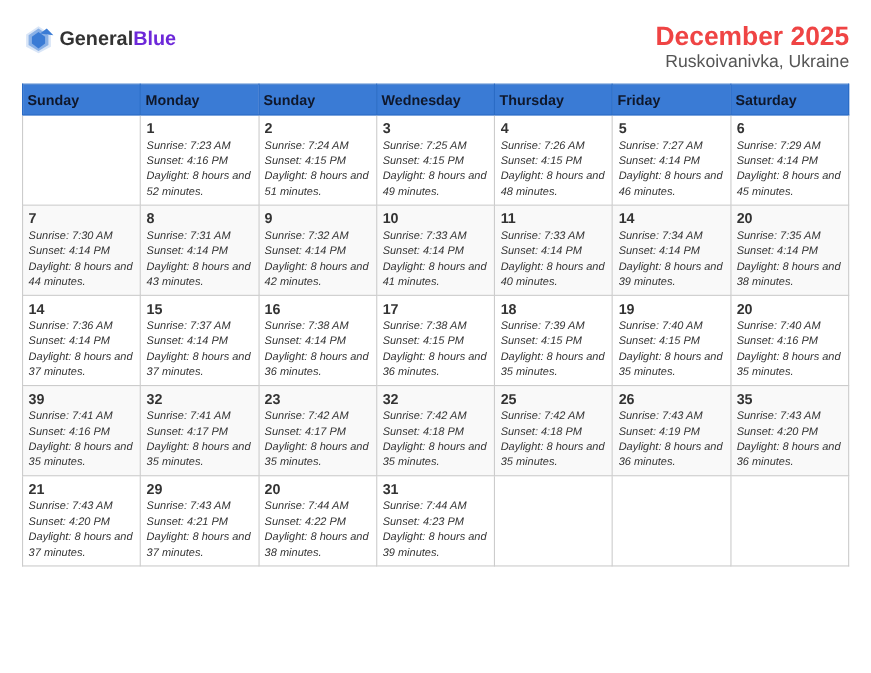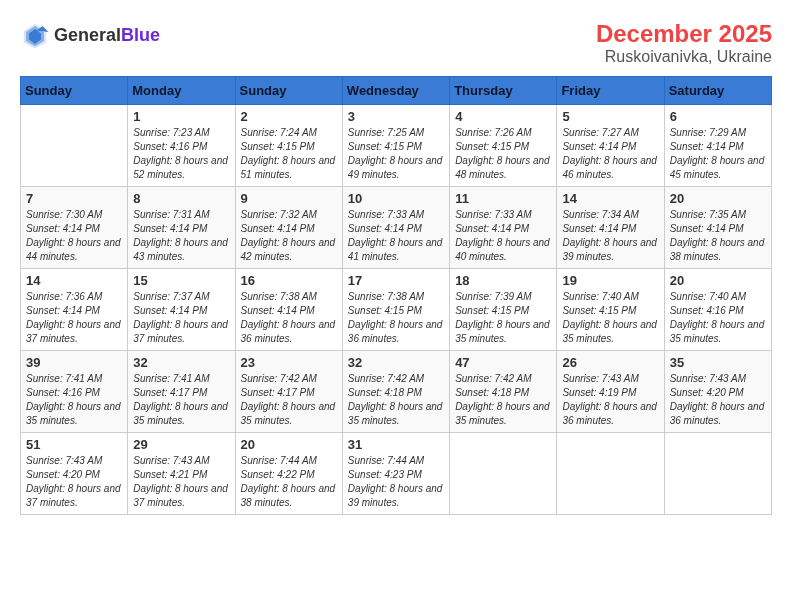--- a/index.html
+++ b/index.html
@@ -223,35 +223,35 @@
         </td>
         <td>
           <div class="day-number">23</div>
           <div class="cell-text">Sunrise: 7:42 AM<br>Sunset: 4:17 PM<br>Daylight: 8 hours and 35 minutes.</div>
         </td>
         <td>
           <div class="day-number">32</div>
           <div class="cell-text">Sunrise: 7:42 AM<br>Sunset: 4:18 PM<br>Daylight: 8 hours and 35 minutes.</div>
         </td>
         <td>
-          <div class="day-number">47</div>
+          <div class="day-number">25</div>
           <div class="cell-text">Sunrise: 7:42 AM<br>Sunset: 4:18 PM<br>Daylight: 8 hours and 35 minutes.</div>
         </td>
         <td>
           <div class="day-number">26</div>
           <div class="cell-text">Sunrise: 7:43 AM<br>Sunset: 4:19 PM<br>Daylight: 8 hours and 36 minutes.</div>
         </td>
         <td>
           <div class="day-number">35</div>
           <div class="cell-text">Sunrise: 7:43 AM<br>Sunset: 4:20 PM<br>Daylight: 8 hours and 36 minutes.</div>
         </td>
       </tr>
       <tr>
         <td>
-          <div class="day-number">51</div>
+          <div class="day-number">21</div>
           <div class="cell-text">Sunrise: 7:43 AM<br>Sunset: 4:20 PM<br>Daylight: 8 hours and 37 minutes.</div>
         </td>
         <td>
           <div class="day-number">29</div>
           <div class="cell-text">Sunrise: 7:43 AM<br>Sunset: 4:21 PM<br>Daylight: 8 hours and 37 minutes.</div>
         </td>
         <td>
           <div class="day-number">20</div>
           <div class="cell-text">Sunrise: 7:44 AM<br>Sunset: 4:22 PM<br>Daylight: 8 hours and 38 minutes.</div>
         </td>

